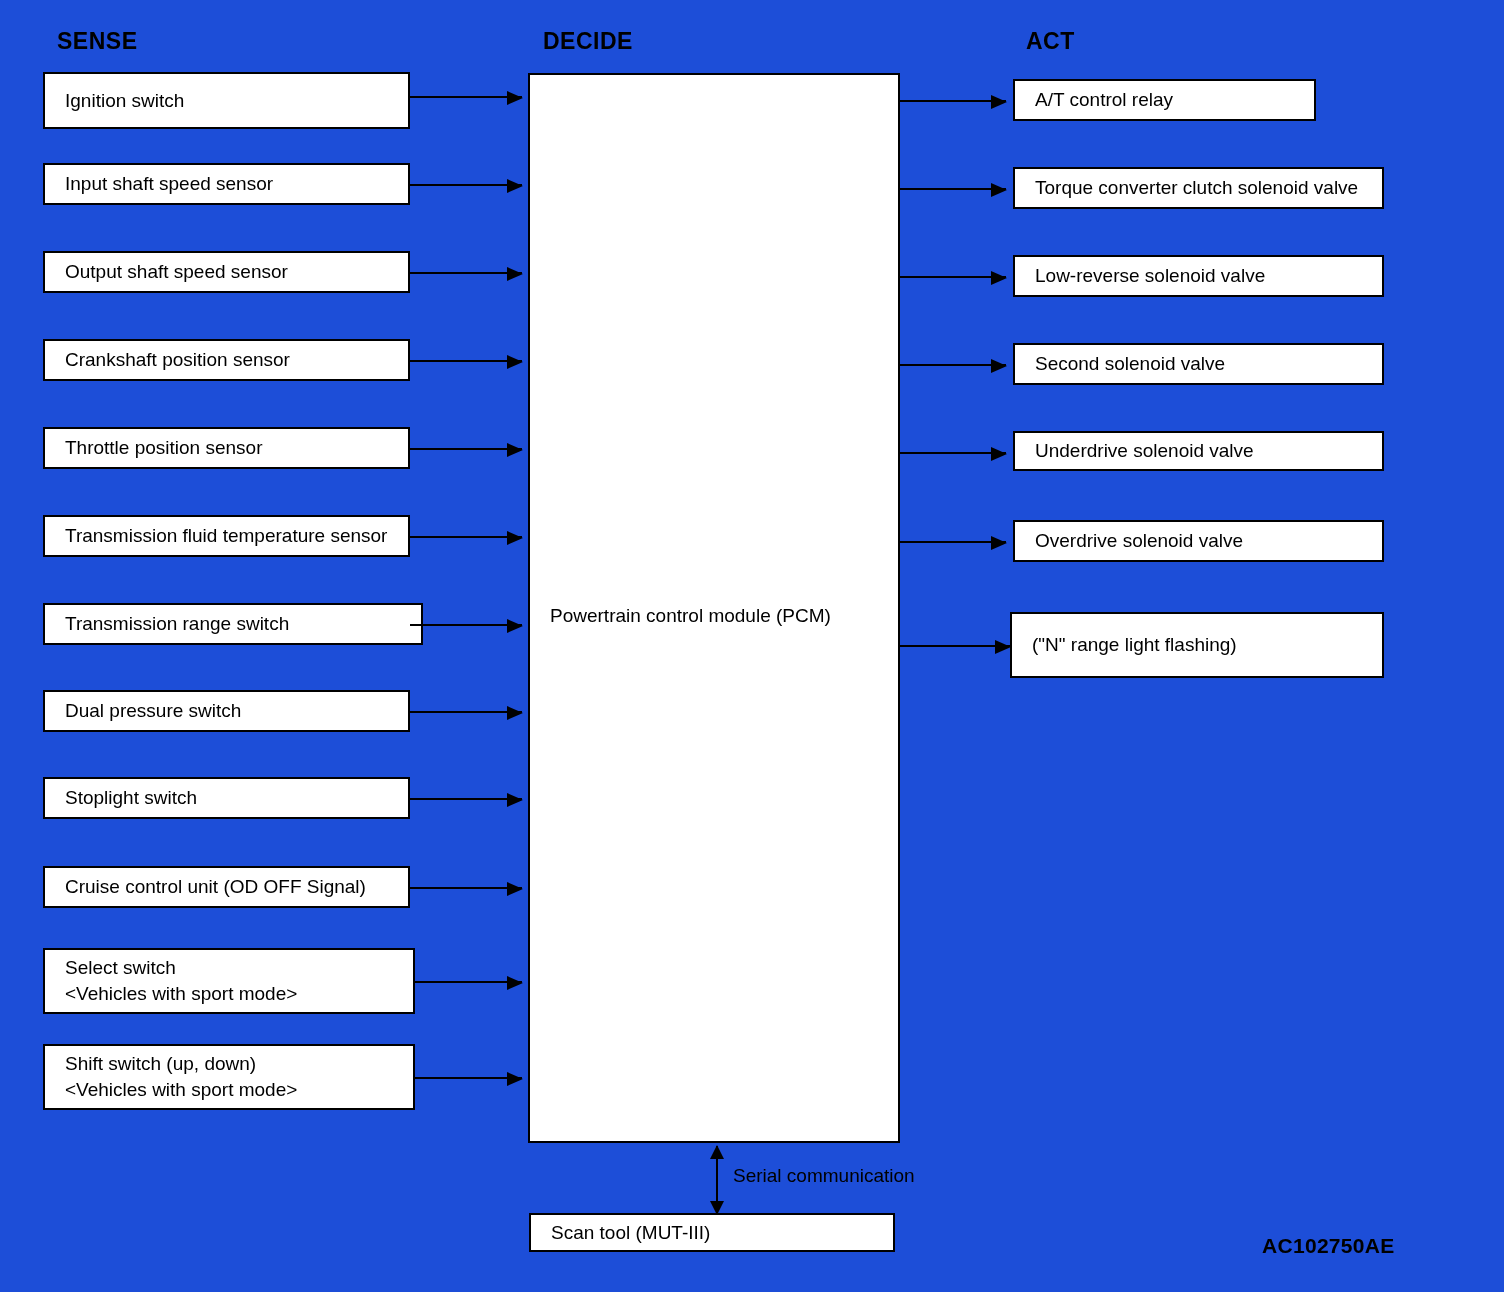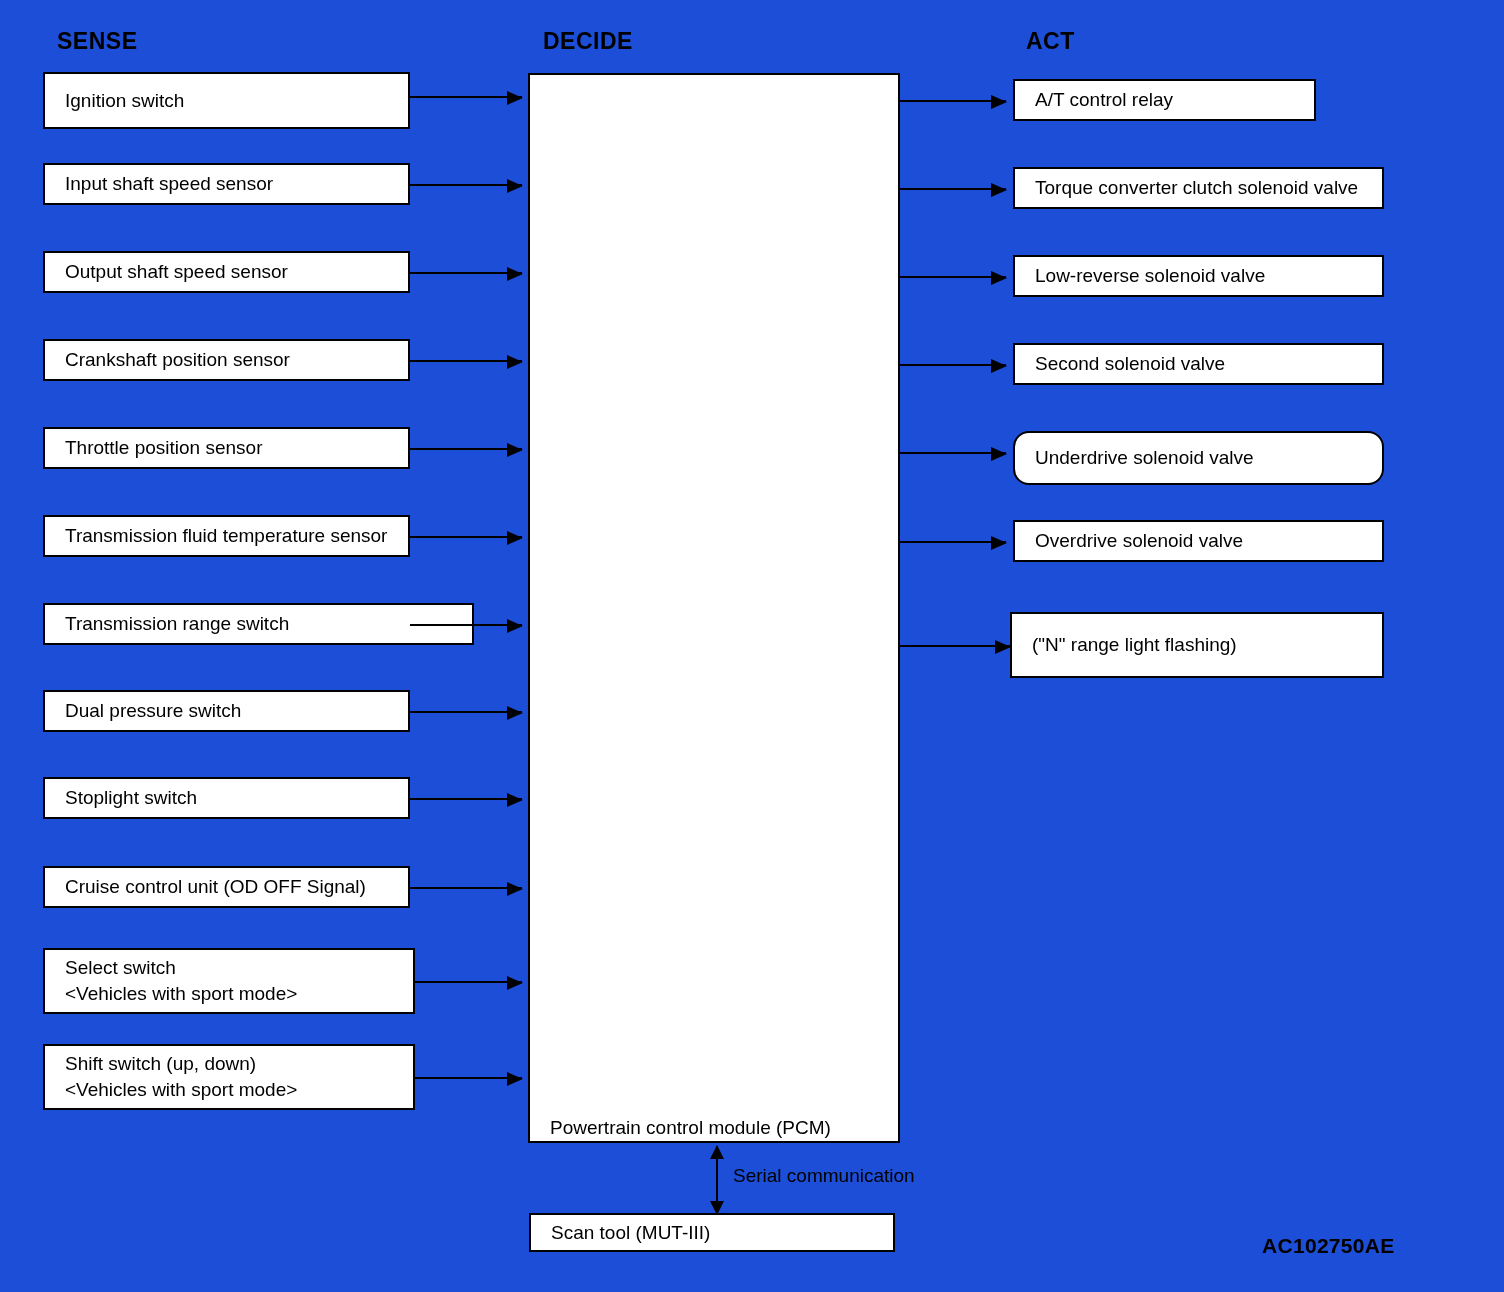--- a/index.html
+++ b/index.html
@@ -36,21 +36,21 @@
     justify-content: center;
     padding-left: 20px;
   }
   .node .line {
     font-size: 19px;
     line-height: 26px;
     white-space: nowrap;
   }
 
   .node.center-node {
-    justify-content: flex-end;
+    justify-content: center;
     padding-top: 15px;
   }
 
   .arrow {
     position: absolute;
     height: 0;
     border-top: 2.2px solid #000000;
   }
   .arrow::after {
     content: "";
@@ -126,21 +126,21 @@
   </div>
   <div class="node" style="left:43px; top:339px; width:367px; height:42px;">
     <span class="line">Crankshaft position sensor</span>
   </div>
   <div class="node" style="left:43px; top:427px; width:367px; height:42px;">
     <span class="line">Throttle position sensor</span>
   </div>
   <div class="node" style="left:43px; top:515px; width:367px; height:42px;">
     <span class="line">Transmission fluid temperature sensor</span>
   </div>
-  <div class="node" style="left:43px; top:603px; width:431px; height:42px;justify-content:center;">
+  <div class="node" style="left:43px; top:603px; width:380px; height:42px;justify-content:center;">
     <span class="line">Transmission range switch</span>
   </div>
   <div class="node" style="left:43px; top:690px; width:367px; height:42px;">
     <span class="line">Dual pressure switch</span>
   </div>
   <div class="node" style="left:43px; top:777px; width:367px; height:42px;">
     <span class="line">Stoplight switch</span>
   </div>
   <div class="node" style="left:43px; top:866px; width:367px; height:42px;">
     <span class="line">Cruise control unit (OD OFF Signal)</span>
@@ -184,21 +184,21 @@
   </div>
   <div class="node" style="left:1013px; top:167px; width:371px; height:42px;">
     <span class="line">Torque converter clutch solenoid valve</span>
   </div>
   <div class="node" style="left:1013px; top:255px; width:371px; height:42px;">
     <span class="line">Low-reverse solenoid valve</span>
   </div>
   <div class="node" style="left:1013px; top:343px; width:371px; height:42px;">
     <span class="line">Second solenoid valve</span>
   </div>
-  <div class="node" style="left:1013px; top:431px; width:371px; height:54px;border-radius:16px;">
+  <div class="node" style="left:1013px; top:431px; width:371px; height:40px;">
     <span class="line">Underdrive solenoid valve</span>
   </div>
   <div class="node" style="left:1013px; top:520px; width:371px; height:42px;">
     <span class="line">Overdrive solenoid valve</span>
   </div>
   <div class="node" style="left:1010px; top:612px; width:374px; height:66px;">
     <span class="line">("N" range light flashing)</span>
   </div>
 
   <div class="vline" style="left:716px; top:1146px; height:68px;"></div>

